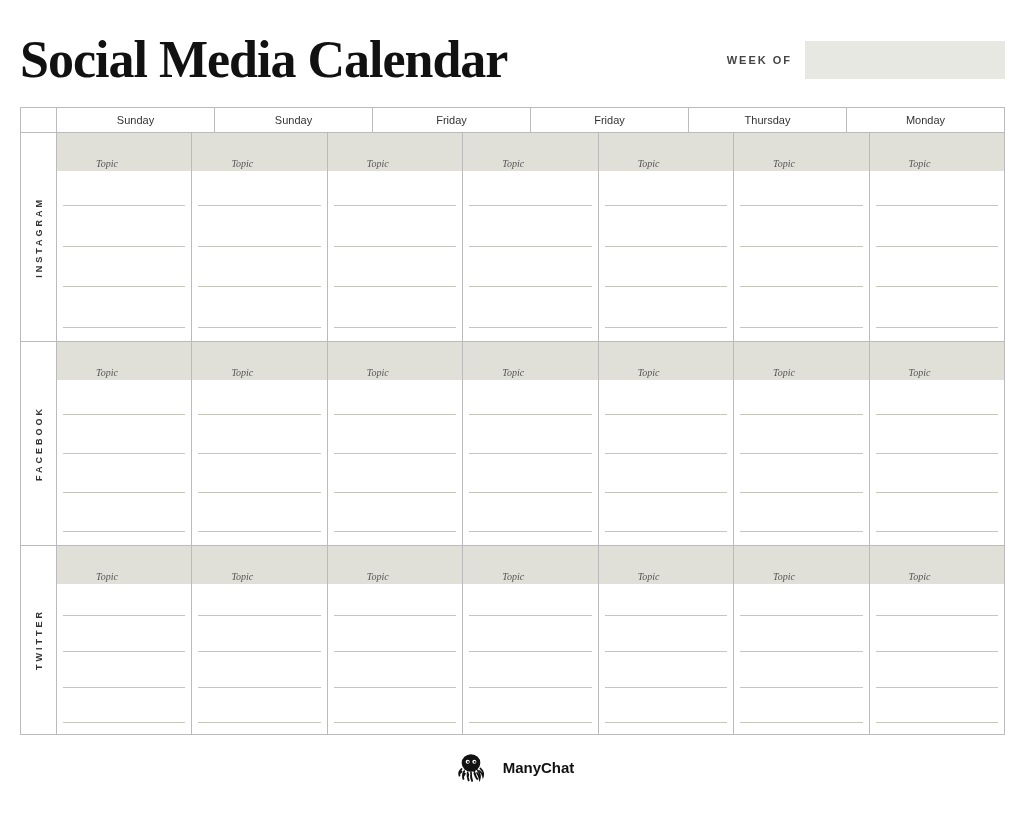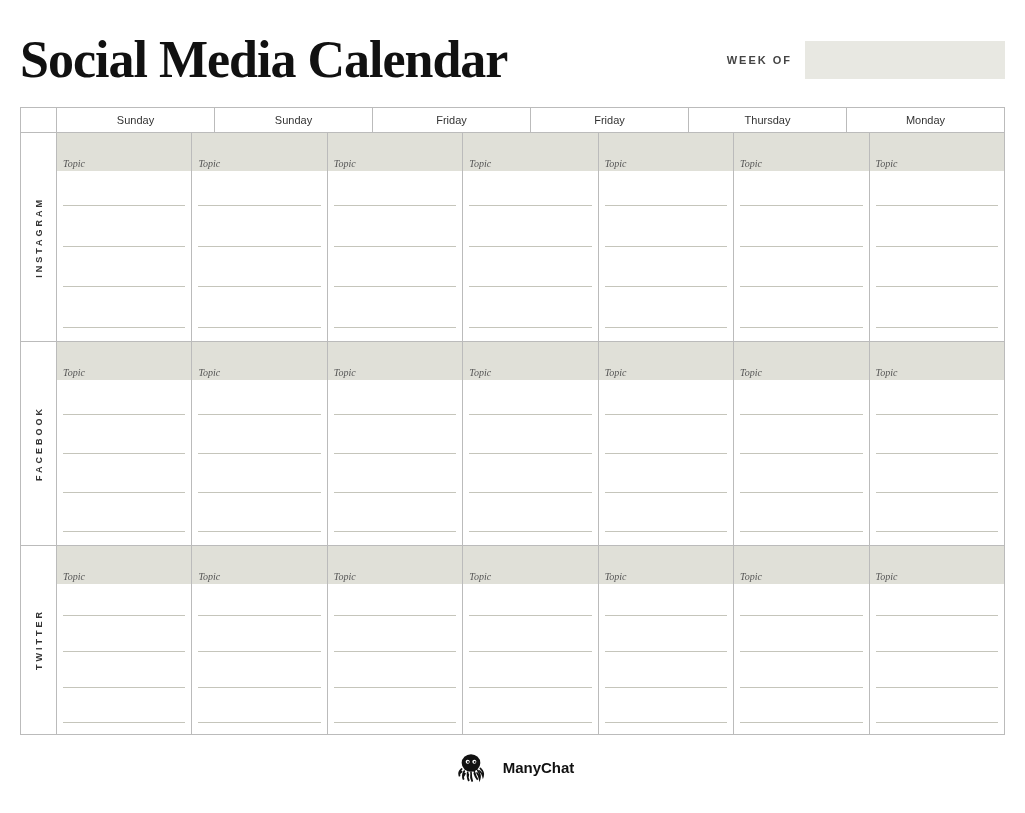--- a/index.html
+++ b/index.html
@@ -141,20 +141,21 @@
       align-items: flex-end;
       padding: 2px 6px;
       position: relative;
     }
 
     .topic-label {
       font-family: Georgia, serif;
       font-style: italic;
       font-size: 10px;
       color: #555;
+      margin-left: 33px;
     }
 
     .lines-area {
       flex: 1;
       display: flex;
       flex-direction: column;
       justify-content: space-around;
       padding: 4px 6px;
     }
 

